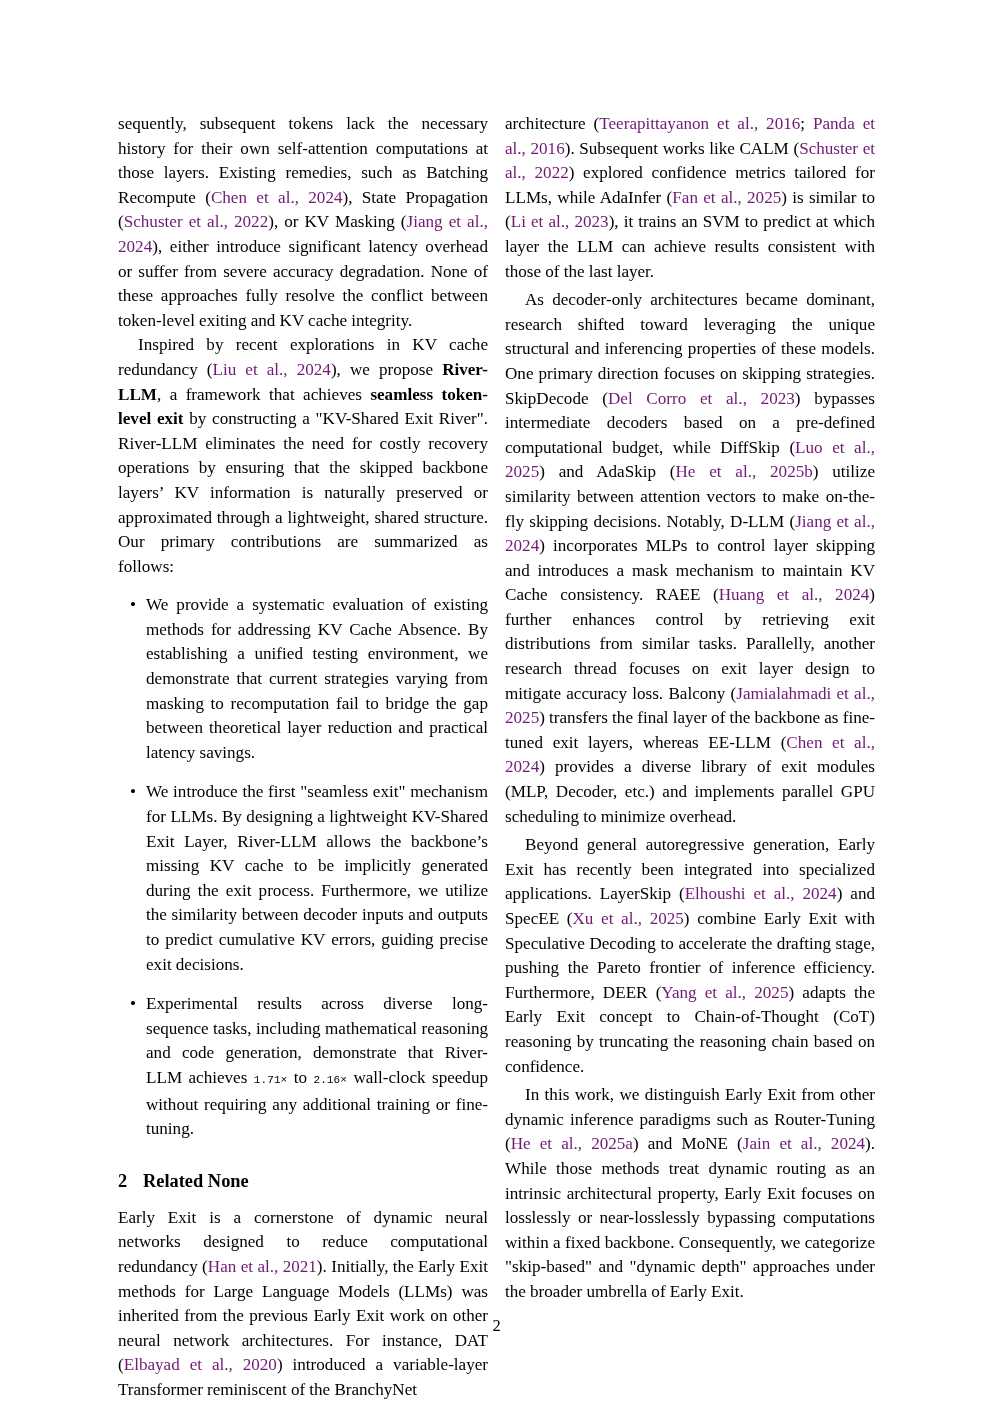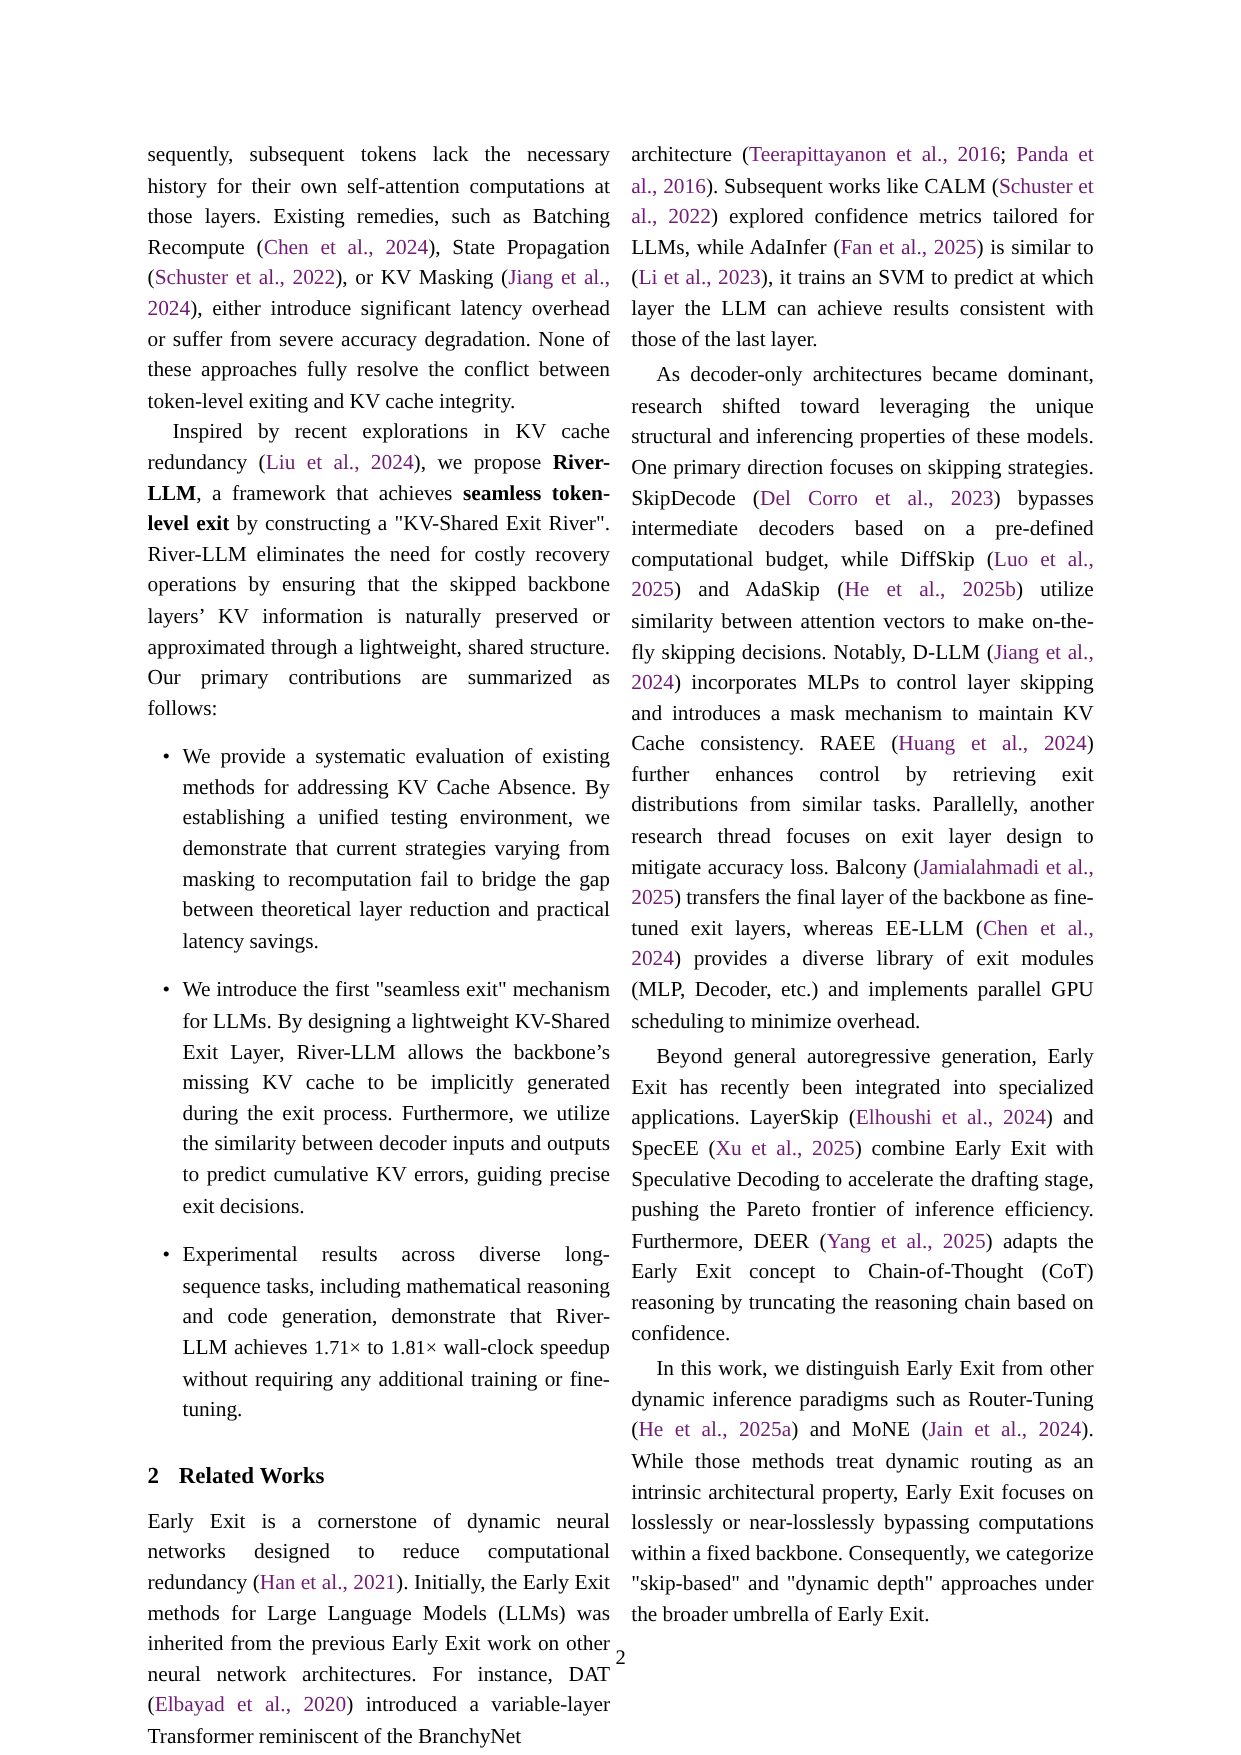--- a/index.html
+++ b/index.html
@@ -53,22 +53,22 @@
   p.rgap {
     margin-top: 4px;
   }
   .cite {
     color: #701a75;
   }
   .b {
     font-weight: bold;
   }
   .mathnum {
-    font-family: Liberation Serif, serif;
-    font-size: 16px;
+    font-family: Liberation Mono, monospace;
+    font-size: 11px;
     letter-spacing: 0.1px;
   }
   ul.contrib {
     margin: 0;
     padding: 0;
     list-style: none;
   }
   ul.contrib > li {
     position: relative;
     padding-left: 28px;
@@ -127,27 +127,27 @@
         <li>
           <span class="bullet">•</span>
           <span>We provide a systematic evaluation of existing methods for addressing KV Cache Absence. By establishing a unified testing environment, we demonstrate that current strategies varying from masking to recomputation fail to bridge the gap between theoretical layer reduction and practical latency savings.</span>
         </li>
         <li>
           <span class="bullet">•</span>
           <span>We introduce the first "seamless exit" mechanism for LLMs. By designing a lightweight KV-Shared Exit Layer, River-LLM allows the backbone’s missing KV cache to be implicitly generated during the exit process.  Furthermore, we utilize the similarity between decoder inputs and outputs to predict cumulative KV errors, guiding precise exit decisions.</span>
         </li>
         <li>
           <span class="bullet">•</span>
-          <span>Experimental results across diverse long-sequence tasks, including mathematical reasoning and code generation, demonstrate that River-LLM achieves <span class="mathnum">1.71×</span> to <span class="mathnum">1.81×</span> wall-clock speedup without requiring any additional training or fine-tuning.</span>
+          <span>Experimental results across diverse long-sequence tasks, including mathematical reasoning and code generation, demonstrate that River-LLM achieves <span class="mathnum">1.71×</span> to <span class="mathnum">2.16×</span> wall-clock speedup without requiring any additional training or fine-tuning.</span>
         </li>
       </ul>
 
       <div class="sec-wrap">
         <h2 class="section">
-          <span class="secnum">2</span><span>Related Works</span>
+          <span class="secnum">2</span><span>Related None</span>
         </h2>
       </div>
 
       <p class="para">Early Exit is a cornerstone of dynamic neural networks designed to reduce computational redundancy (<span class="cite">Han et al., 2021</span>). Initially, the Early Exit methods for Large Language Models (LLMs) was inherited from the previous Early Exit work on other neural network architectures. For instance, DAT (<span class="cite">Elbayad et al., 2020</span>) introduced a variable-layer Transformer reminiscent of the BranchyNet</p>
     </div>
 
     <div class="col">
       <p class="para">architecture (<span class="cite">Teerapittayanon et al., 2016</span>; <span class="cite">Panda et al., 2016</span>). Subsequent works like CALM (<span class="cite">Schuster et al., 2022</span>) explored confidence metrics tailored for LLMs, while AdaInfer (<span class="cite">Fan et al., 2025</span>) is similar to (<span class="cite">Li et al., 2023</span>), it trains an SVM to predict at which layer the LLM can achieve results consistent with those of the last layer.</p>
       <p class="indent rgap">As decoder-only architectures became dominant, research shifted toward leveraging the unique structural and inferencing properties of these models. One primary direction focuses on skipping strategies. SkipDecode (<span class="cite">Del Corro et al., 2023</span>) bypasses intermediate decoders based on a pre-defined computational budget, while DiffSkip (<span class="cite">Luo et al., 2025</span>) and AdaSkip (<span class="cite">He et al., 2025b</span>) utilize similarity between attention vectors to make on-the-fly skipping decisions. Notably, D-LLM (<span class="cite">Jiang et al., 2024</span>) incorporates MLPs to control layer skipping and introduces a mask mechanism to maintain KV Cache consistency. RAEE (<span class="cite">Huang et al., 2024</span>) further enhances control by retrieving exit distributions from similar tasks. Parallelly, another research thread focuses on exit layer design to mitigate accuracy loss. Balcony (<span class="cite">Jamialahmadi et al., 2025</span>) transfers the final layer of the backbone as fine-tuned exit layers, whereas EE-LLM (<span class="cite">Chen et al., 2024</span>) provides a diverse library of exit modules (MLP, Decoder, etc.) and implements parallel GPU scheduling to minimize overhead.</p>
       <p class="indent rgap">Beyond general autoregressive generation, Early Exit has recently been integrated into specialized applications.  LayerSkip (<span class="cite">Elhoushi et al., 2024</span>) and SpecEE (<span class="cite">Xu et al., 2025</span>) combine Early Exit with Speculative Decoding to accelerate the drafting stage, pushing the Pareto frontier of inference efficiency. Furthermore, DEER (<span class="cite">Yang et al., 2025</span>) adapts the Early Exit concept to Chain-of-Thought (CoT) reasoning by truncating the reasoning chain based on confidence.</p>

